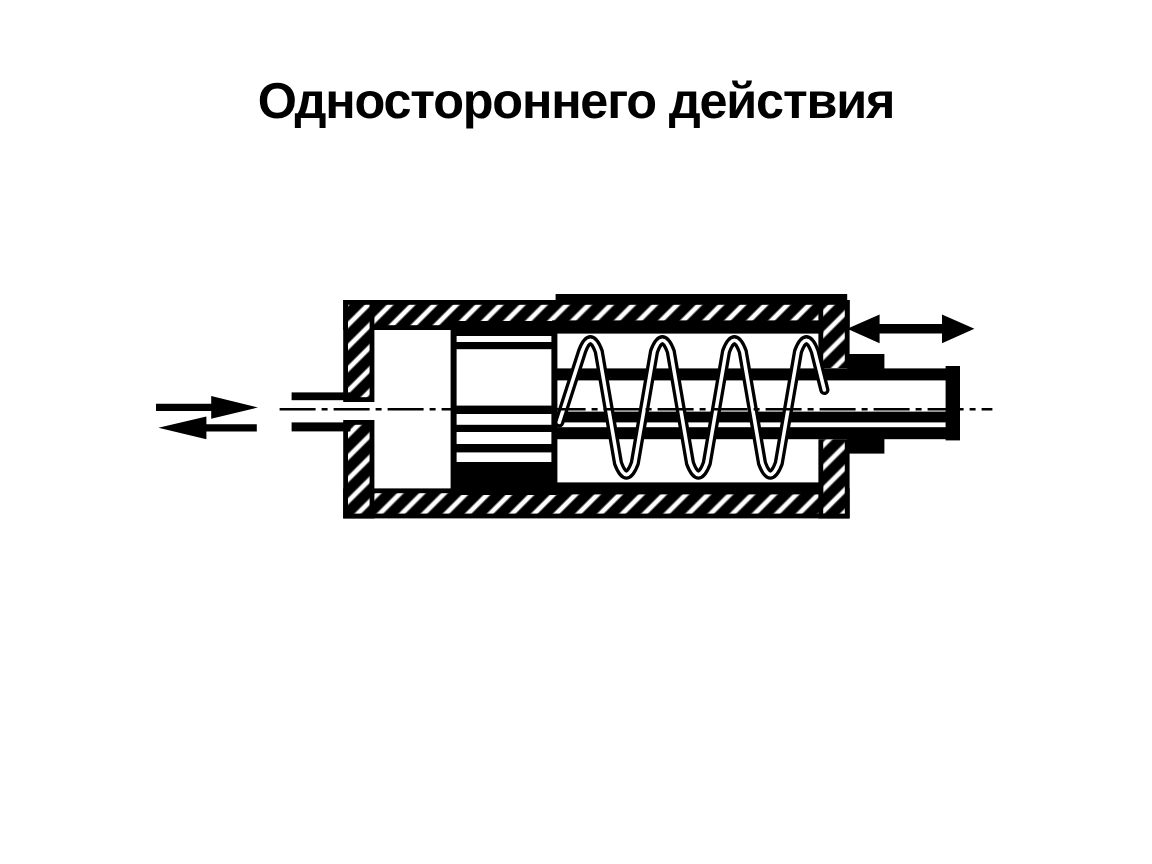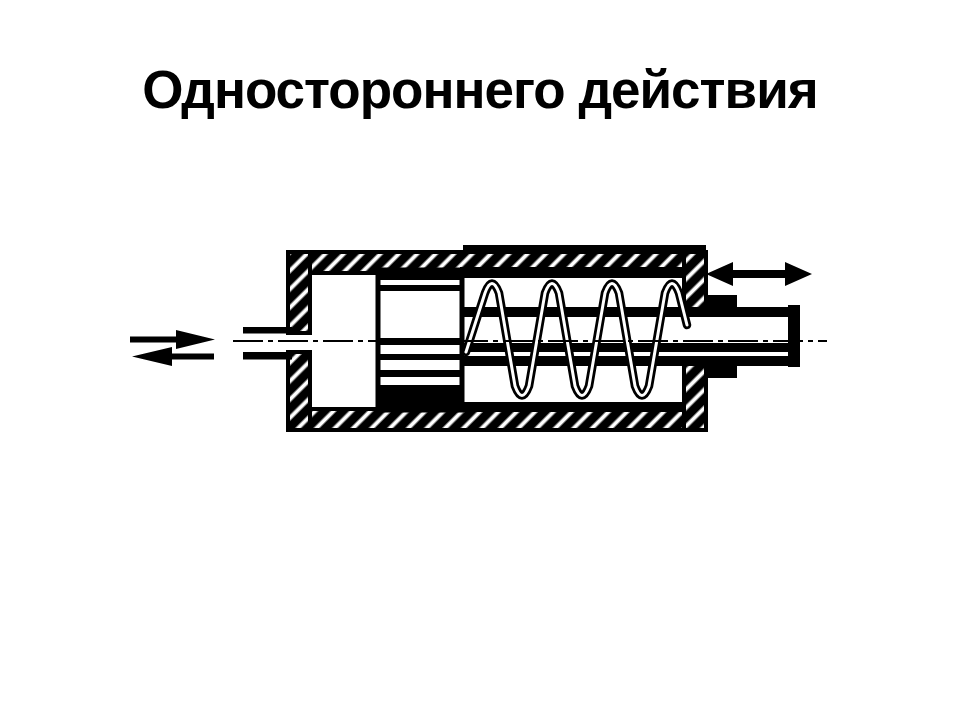--- a/index.html
+++ b/index.html
@@ -16,21 +16,21 @@
     width: 960px;
     height: 720px;
     background: #ffffff;
   }
   .slide-title {
     position: absolute;
     top: 62px;
     left: 0;
     width: 960px;
     text-align: center;
-    font-size: 53px;
+    font-size: 42px;
     font-weight: bold;
     color: #000000;
     letter-spacing: -1px;
     line-height: 1.05;
     white-space: nowrap;
   }
   .diagram-svg {
     position: absolute;
     top: 0;
     left: 0;

